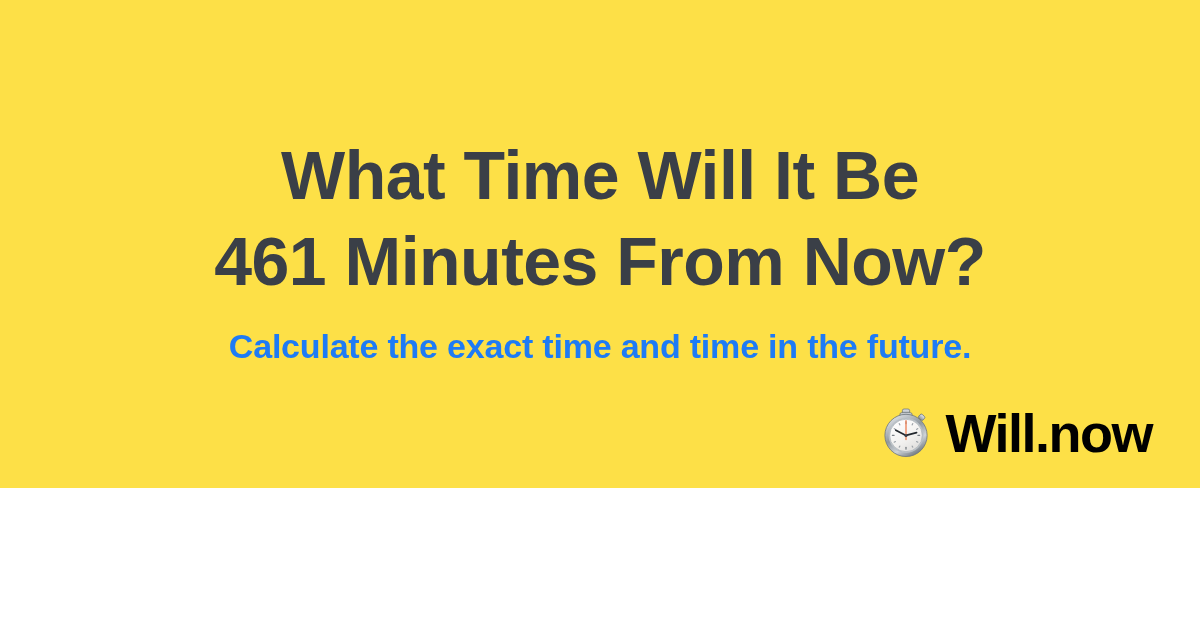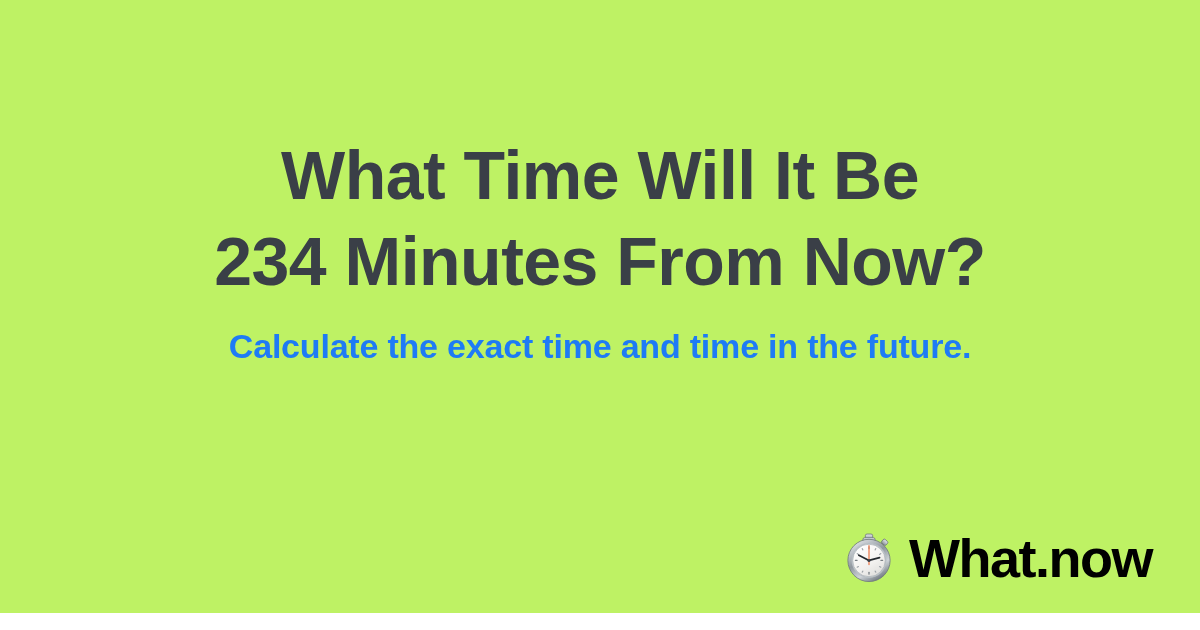--- a/index.html
+++ b/index.html
@@ -9,22 +9,22 @@
   body {
     width: 1200px;
     height: 630px;
     overflow: hidden;
     font-family: "Liberation Sans", sans-serif;
   }
 
   .card {
     position: relative;
     width: 1200px;
-    height: 613px;
-    background: #bef264;
+    height: 488px;
+    background: #fde047;
     box-sizing: border-box;
     overflow: hidden;
   }
 
   
   .headline-block {
     position: absolute;
     left: 0;
     right: 0;
     top: 132px;
@@ -85,21 +85,21 @@
     white-space: nowrap;
   }
 </style>
 </head>
 <body>
 
 <div class="card">
 
   <div class="headline-block">
     <h1 class="headline">What Time Will It Be</h1>
-    <h1 class="headline">234 Minutes From Now?</h1>
+    <h1 class="headline">461 Minutes From Now?</h1>
   </div>
 
   <div class="subtitle-block">
     <p class="subtitle">Calculate the exact time and time in the future.</p>
   </div>
 
   <div class="brand">
     <span class="brand-icon-wrap">
       <svg class="brand-icon" viewBox="0 0 64 64" xmlns="http://www.w3.org/2000/svg" aria-hidden="true">
         <defs>
@@ -151,16 +151,16 @@
           <rect x="31.3" y="17.6" width="1.4" height="3" rx="0.5" transform="rotate(330 32 35)"></rect>
         </g>
 
         <line x1="32" y1="35" x2="19.5" y2="28.5" stroke="#23282D" stroke-width="2.1" stroke-linecap="round"></line>
         <line x1="32" y1="35" x2="45" y2="31.5" stroke="#23282D" stroke-width="2.1" stroke-linecap="round"></line>
 
         <line x1="32" y1="40" x2="32" y2="17" stroke="#ED8A63" stroke-width="1.8" stroke-linecap="round"></line>
         <circle cx="32" cy="35" r="1.9" fill="#3A3F47"></circle>
       </svg>
     </span>
-    <span class="brand-name">What.now</span>
+    <span class="brand-name">Will.now</span>
   </div>
 
 </div>
 
 </body></html>

